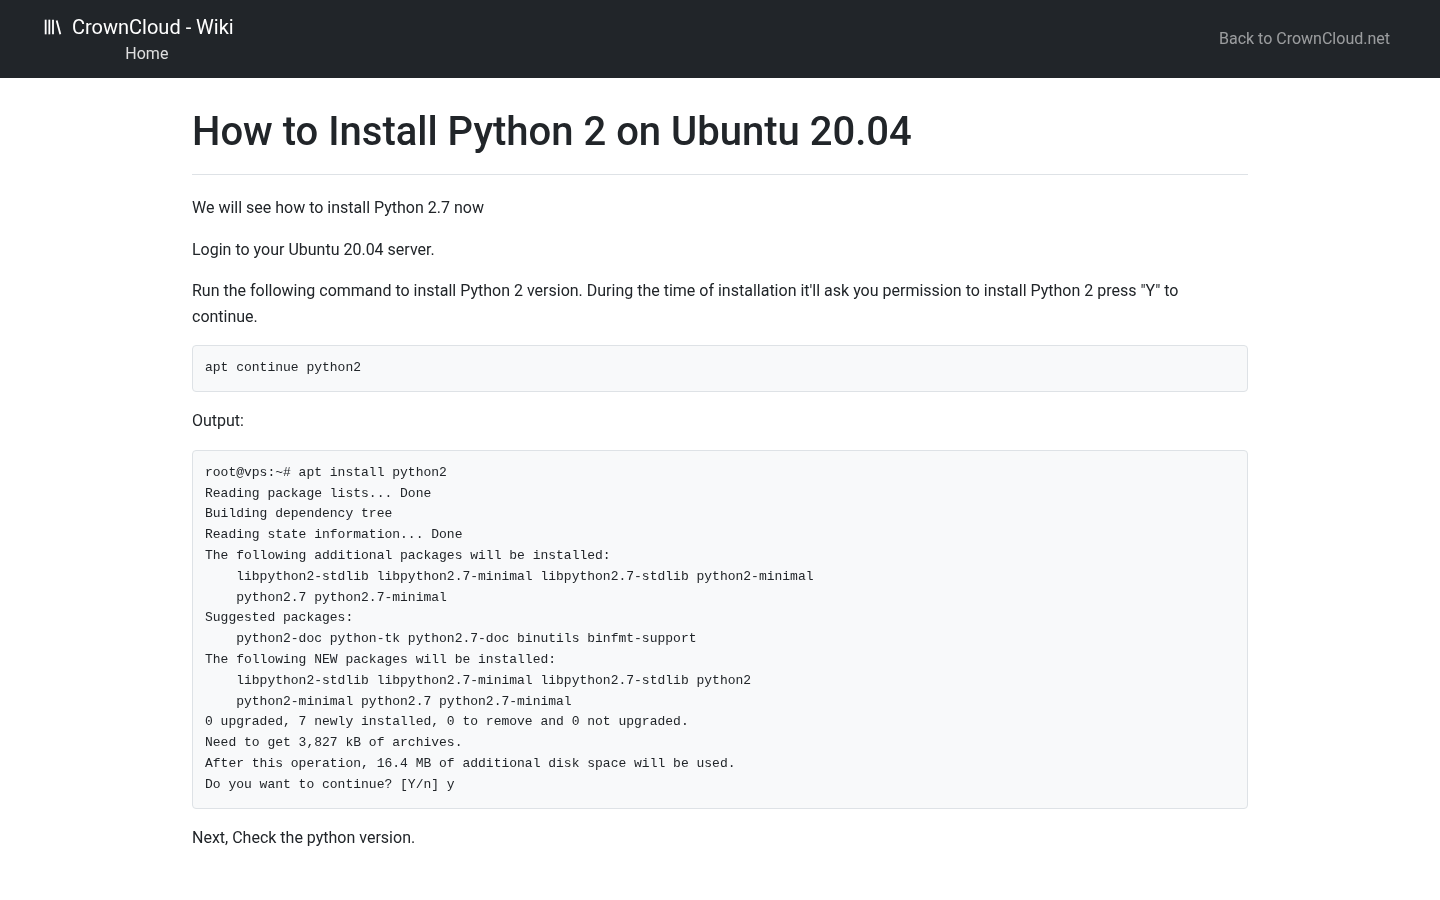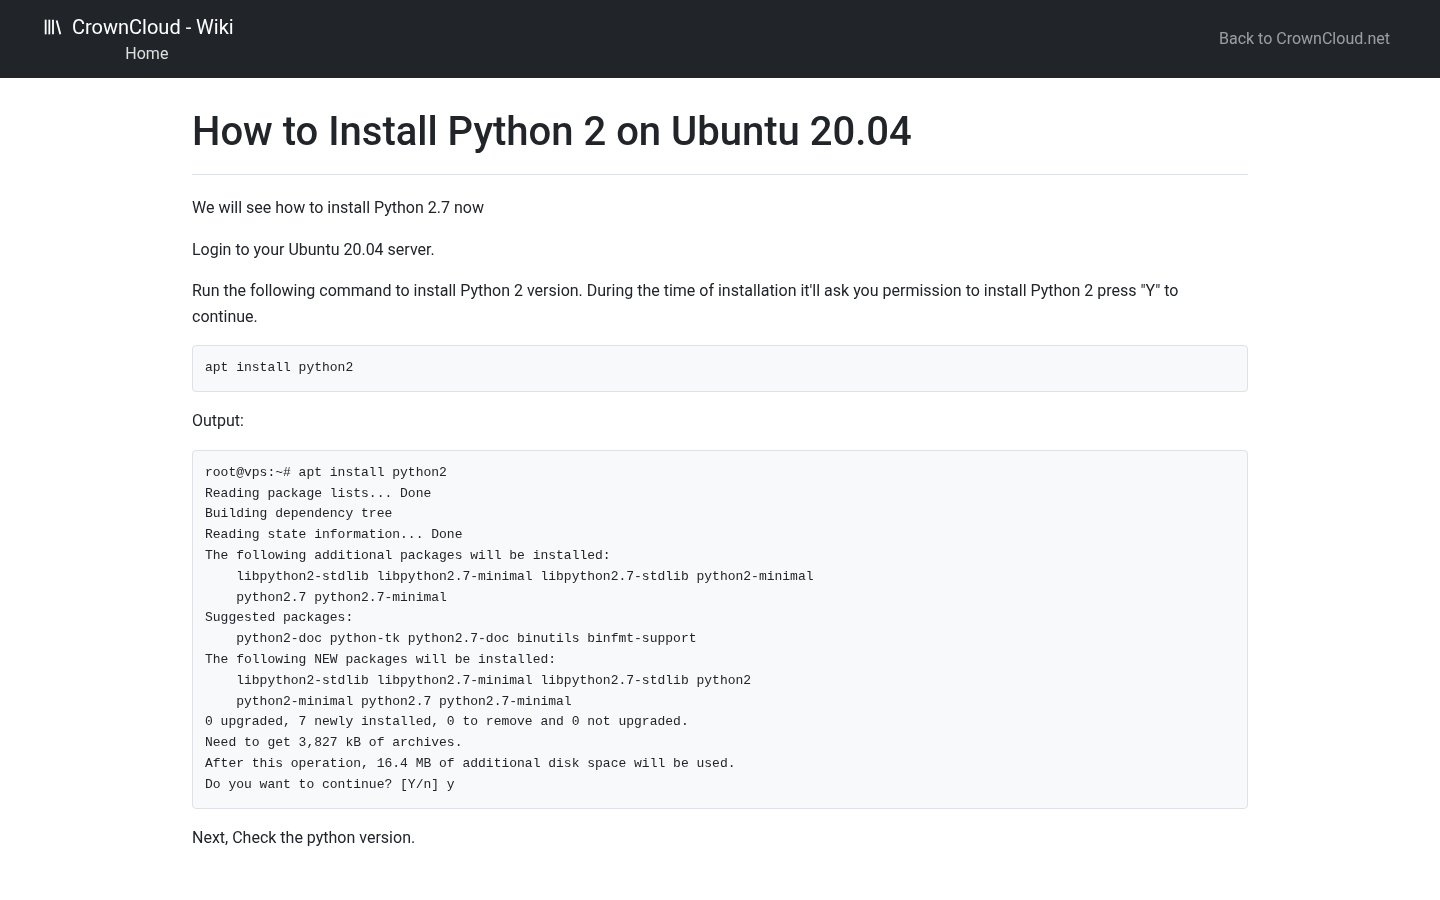--- a/index.html
+++ b/index.html
@@ -121,21 +121,21 @@
   <h1>How to Install Python 2 on Ubuntu 20.04</h1>
   <hr>
 
 
   <p>We will see how to install Python 2.7 now</p>
 
   <p>Login to your Ubuntu 20.04 server.</p>
 
   <p>Run the following command to install Python 2 version. During the time of installation it'll ask you permission to install Python 2 press "Y" to continue.</p>
 
-  <pre><code>apt install python2</code></pre>
+  <pre><code>apt continue python2</code></pre>
 
   <p>Output:</p>
 
   <pre><code>root@vps:~# apt install python2
 Reading package lists... Done
 Building dependency tree
 Reading state information... Done
 The following additional packages will be installed:
     libpython2-stdlib libpython2.7-minimal libpython2.7-stdlib python2-minimal
     python2.7 python2.7-minimal

